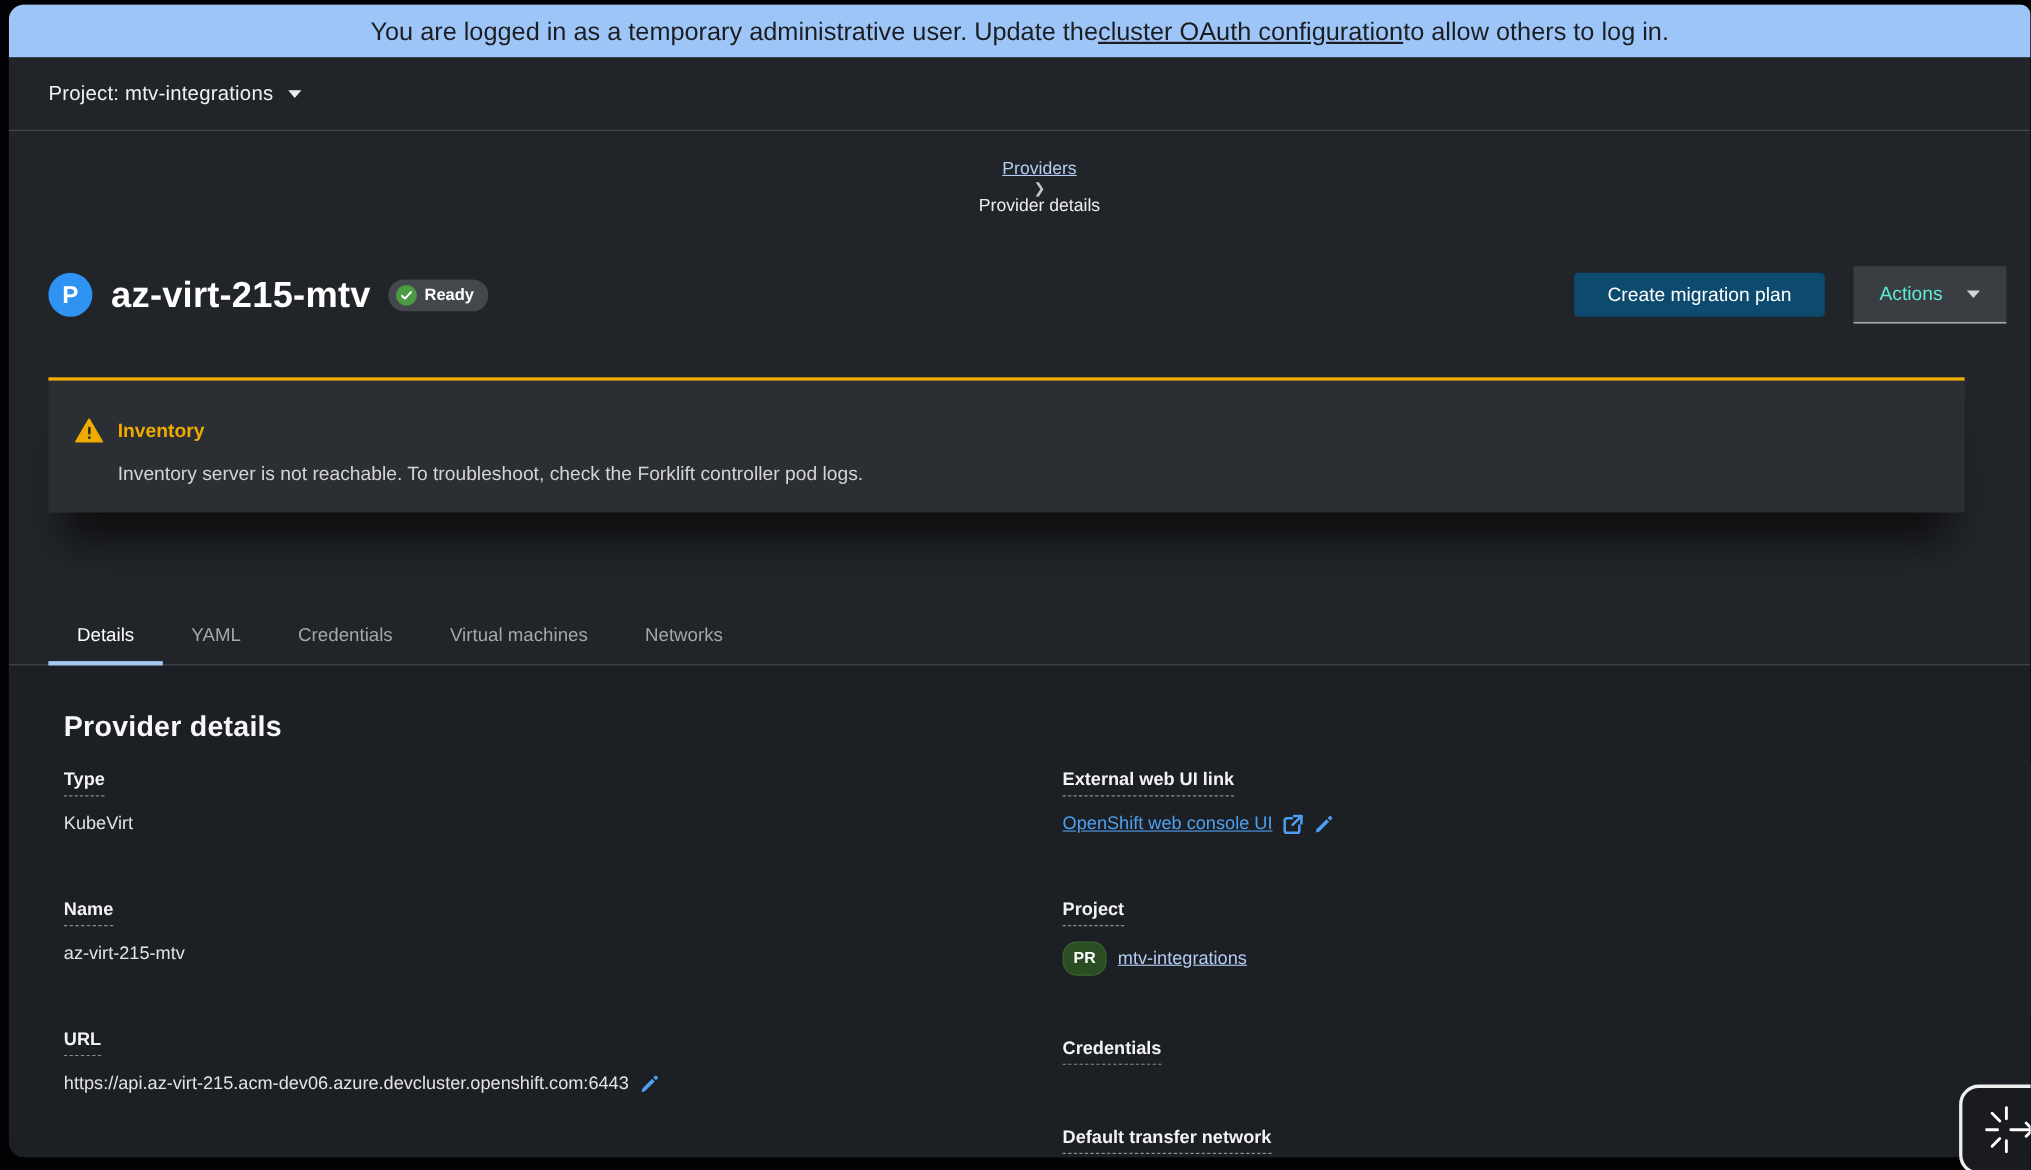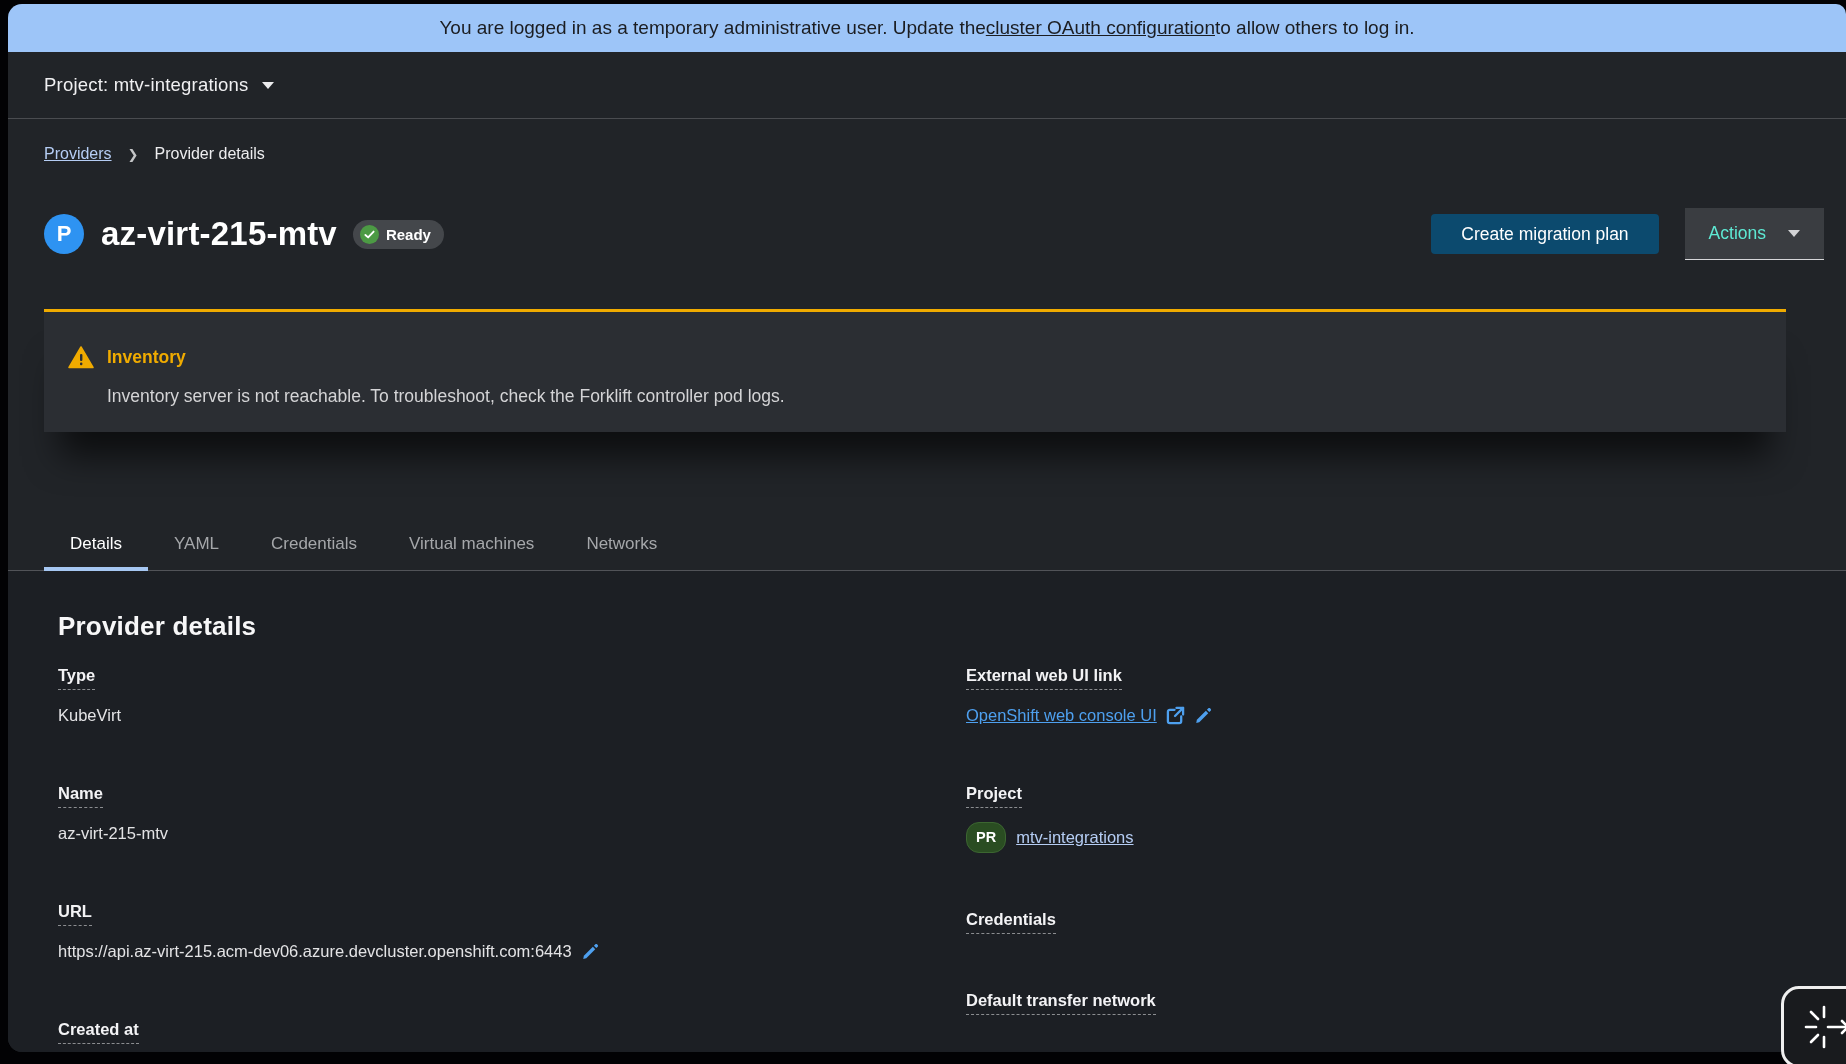--- a/index.html
+++ b/index.html
@@ -5,33 +5,33 @@
   * { margin:0; padding:0; box-sizing:border-box; }
   html,body { width:1846px; height:1064px; background:#020204; overflow:hidden;
     font-family:"Liberation Sans","DejaVu Sans",sans-serif; }
   body { position:relative; }
 
   .window { position:absolute; left:8px; top:4px; right:0; bottom:12px;
     background:#212428; border-radius:14px 10px 12px 14px; overflow:hidden;
     display:flex; flex-direction:column; }
 
   
-  .banner { height:48px; background:#9dc5f8; color:#1b1d21; font-size:19px;
+  .banner { height:48px; background:#9dc5f8; color:#1b1d21; font-size:23px;
     display:flex; align-items:center; justify-content:center; flex:0 0 auto; }
   .banner a { color:#1b1d21; text-decoration:underline; cursor:pointer; }
 
   
   .project-bar { height:67px; display:flex; align-items:center; padding-left:36px;
     border-bottom:1px solid #4a4c50; flex:0 0 auto; }
   .project-bar .label { color:#f0f0f2; font-size:18.5px; letter-spacing:.2px; cursor:pointer; }
   .caret { display:inline-block; width:0; height:0; border-left:6px solid transparent;
     border-right:6px solid transparent; border-top:7px solid #ececee; margin-left:14px; }
 
   
-  .breadcrumb { margin:26px 0 0 36px; display:flex; align-items:center; font-size:16px; }
+  .breadcrumb { margin:26px 0 0 36px; display:flex; align-items:center; font-size:16px;flex-direction:column; }
   .breadcrumb .bc-link { color:#b5cdf4; text-decoration:underline; cursor:pointer; }
   .bc-sep { margin:0 16px; color:#c4c5c7; font-size:13px; }
   .breadcrumb .bc-current { color:#ededef; }
 
   
   .title-row { margin:45px 22px 0 36px; display:flex; align-items:center; height:52px; }
   .avatar { width:40px; height:40px; border-radius:50%; background:#2e93f2; color:#fff;
     font-size:22px; font-weight:bold; display:flex; align-items:center; justify-content:center; }
   .page-title { margin-left:17px; color:#fff; font-size:33px; font-weight:600; letter-spacing:.2px; }
   .status-badge { margin-left:16px; background:#44474b; border-radius:15px; height:29px;

